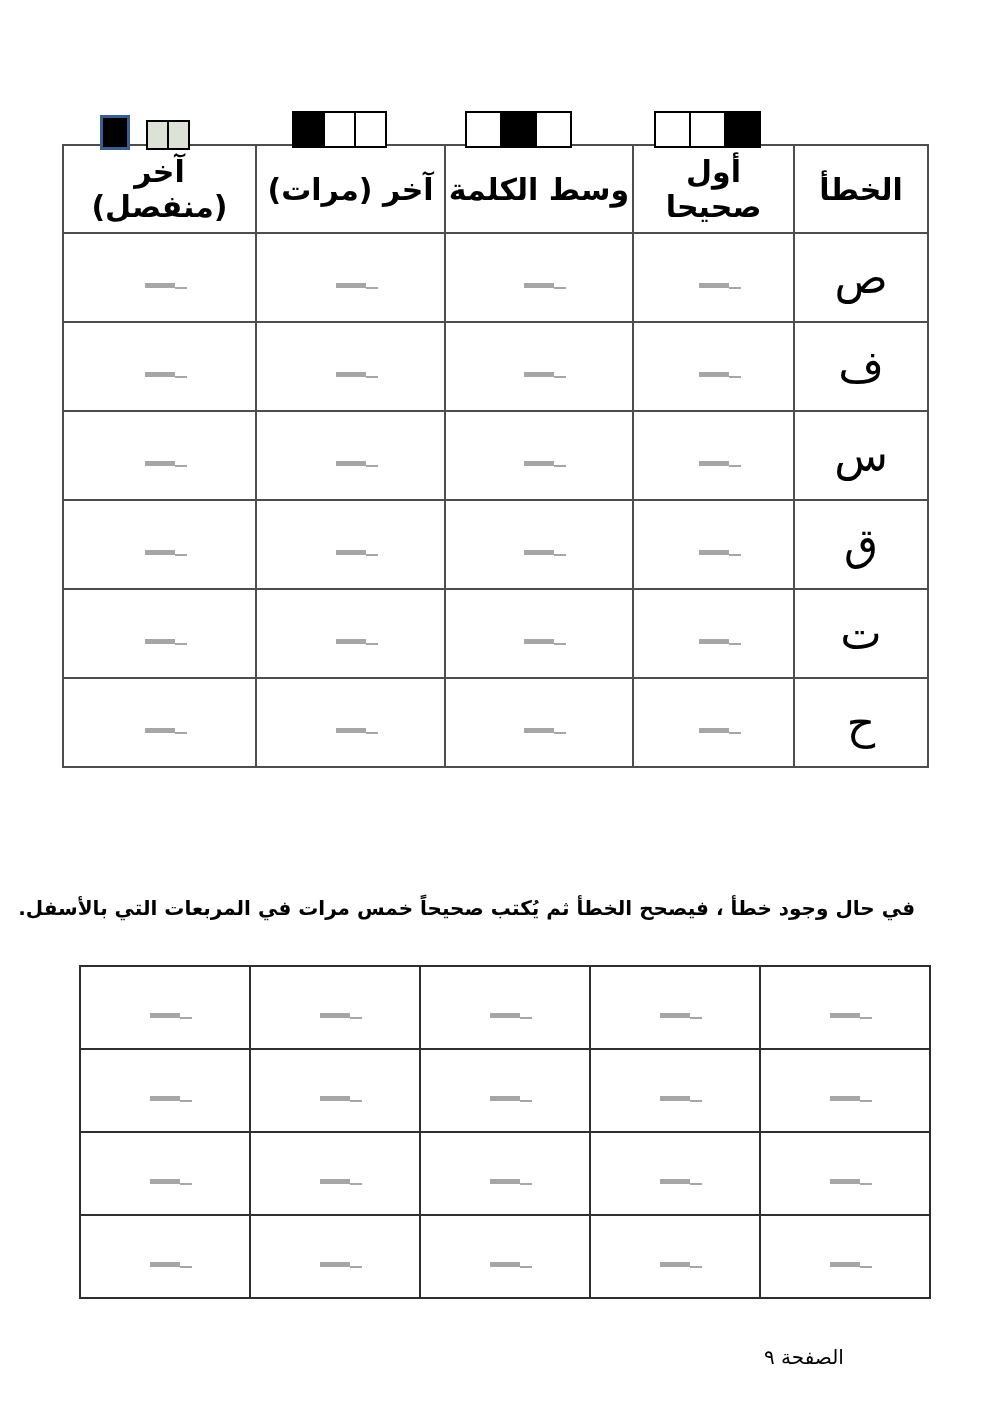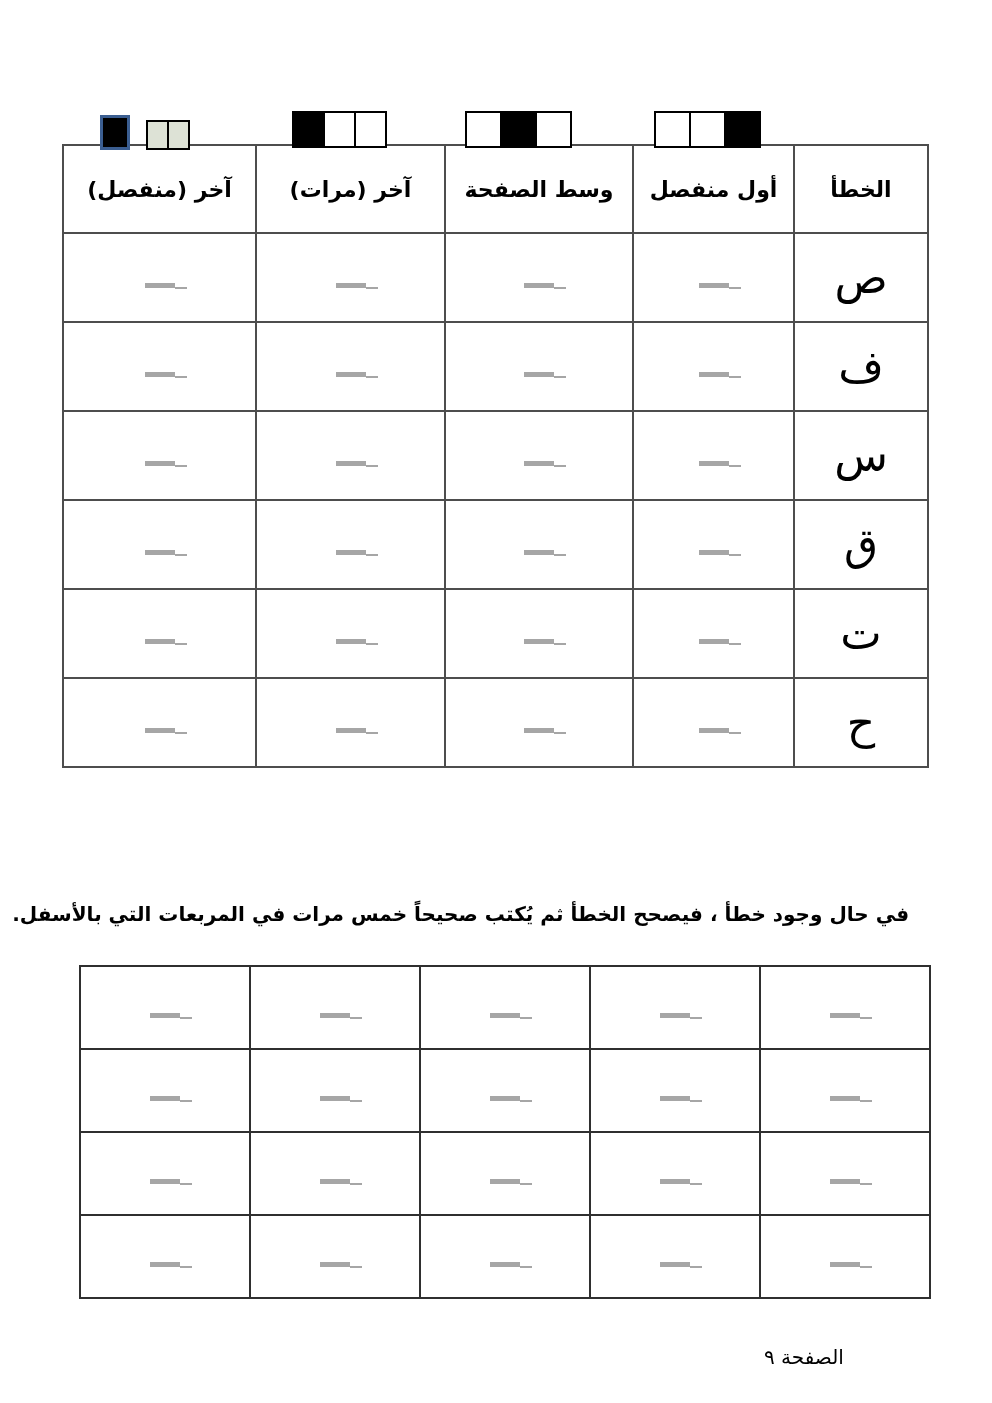--- a/index.html
+++ b/index.html
@@ -22,42 +22,42 @@
   #marker-isolated .pair .sq{width:23px;height:30px;}
   #marker-final-connected{left:292px;top:111px;}
   #marker-middle{left:465px;top:111px;}
   #marker-initial{left:654px;top:111px;}
   #marker-middle .sq,#marker-initial .sq{width:37px;}
 
   
   table{border-collapse:collapse;table-layout:fixed;}
   .letters-table{position:absolute;left:62px;top:144px;width:865px;z-index:1;}
   .letters-table th{
-    border:2px solid #4d4d4d;height:86px;font-size:22px;font-weight:bold;
+    border:2px solid #4d4d4d;height:86px;font-size:30px;font-weight:bold;
     text-align:center;vertical-align:middle;padding:0;
   }
   .letters-table td{
     border:2px solid #4d4d4d;height:87px;text-align:center;
     vertical-align:middle;padding:0;
   }
   .letter-cell{font-size:44px;line-height:1;}
 
   
   .dash{
     display:inline-block;position:relative;width:30px;height:5px;
     background:#a6a6a6;vertical-align:middle;transform:translateY(7px);
   }
   .dash::after{
     content:"";position:absolute;left:100%;bottom:-1px;width:12px;height:2px;
     background:#a6a6a6;
   }
 
   
   .instruction{
-    position:absolute;right:65px;top:884px;margin:18px;direction:rtl;
+    position:absolute;right:65px;top:884px;margin:12px;direction:rtl;
     font-weight:bold;font-size:20px;white-space:nowrap;
   }
 
   
   .practice-table{position:absolute;left:79px;top:965px;width:852px;}
   .practice-table td{
     border:2px solid #2f2f2f;height:81px;text-align:center;
     vertical-align:middle;padding:0;
   }
 
@@ -96,22 +96,22 @@
     <colgroup>
       <col style="width:134px">
       <col style="width:161px">
       <col style="width:188px">
       <col style="width:189px">
       <col style="width:193px">
     </colgroup>
     <thead>
       <tr>
         <th>الخطأ</th>
-        <th>أول منفصل</th>
-        <th>وسط الصفحة</th>
+        <th>أول صحيحا</th>
+        <th>وسط الكلمة</th>
         <th>آخر (مرات)</th>
         <th>آخر (منفصل)</th>
       </tr>
     </thead>
     <tbody id="letters-tbody">
         <tr>
           <td class="letter-cell">ص</td>
           <td class="blank-cell"><span class="dash"></span></td>
           <td class="blank-cell"><span class="dash"></span></td>
           <td class="blank-cell"><span class="dash"></span></td>

